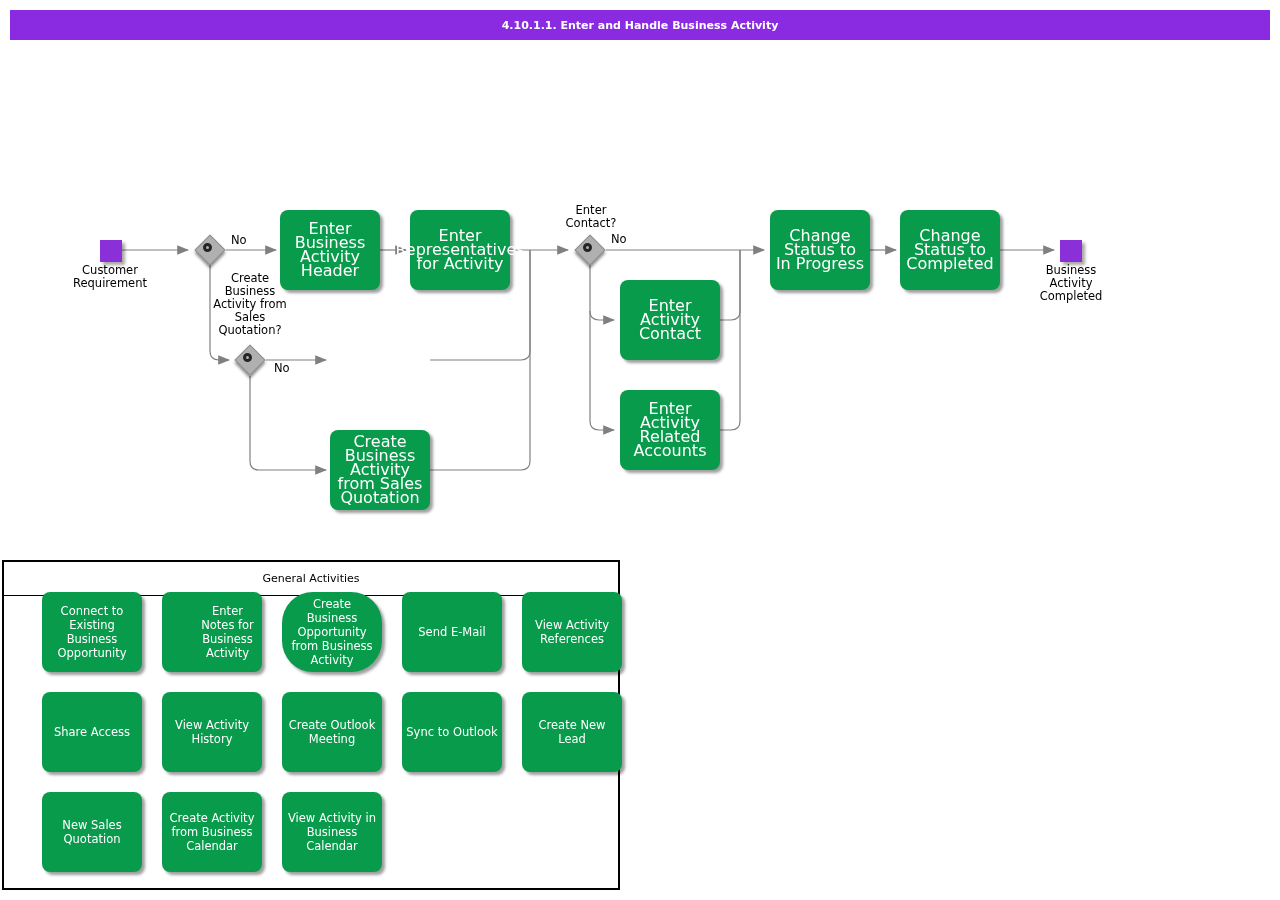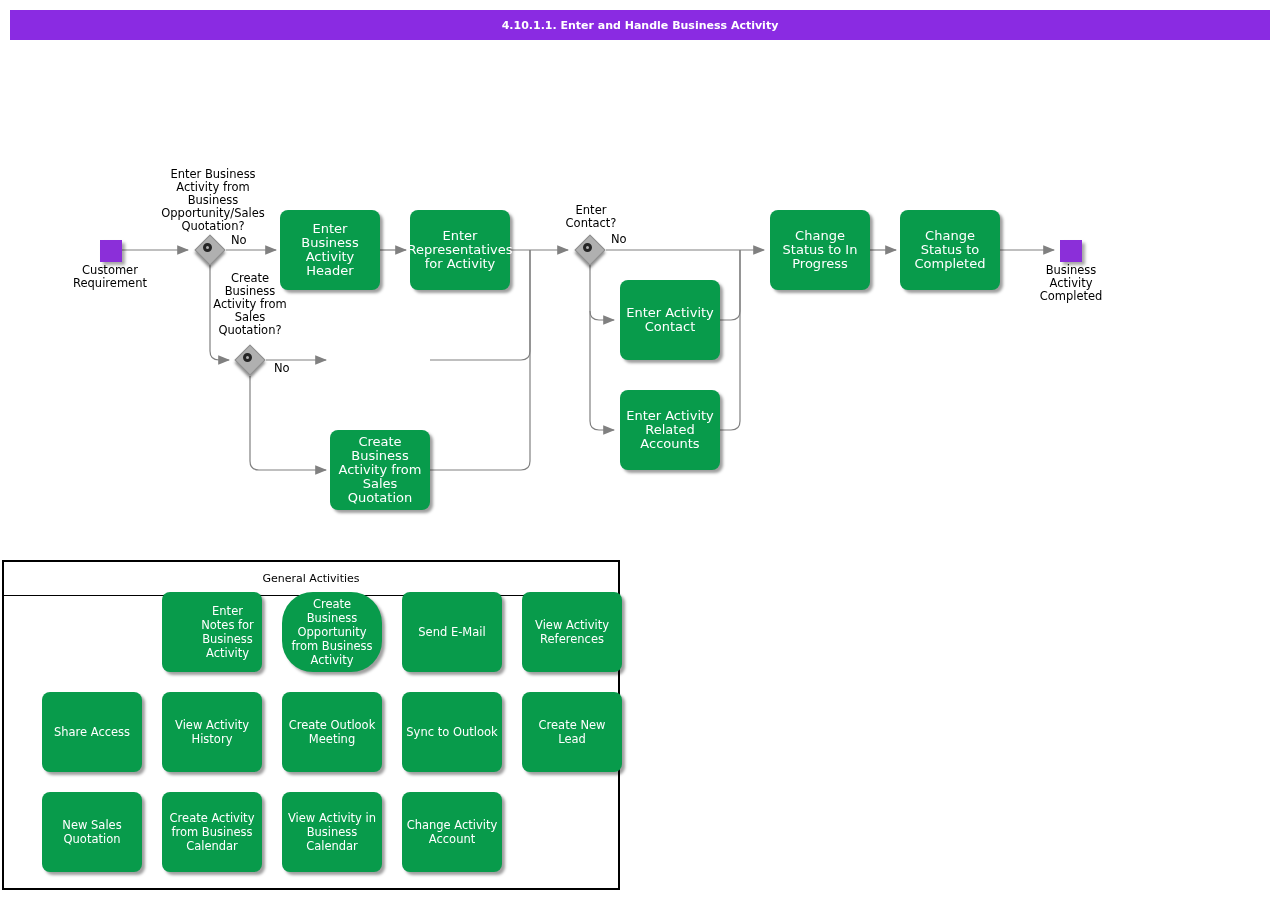--- a/index.html
+++ b/index.html
@@ -14,21 +14,21 @@
   body{font-family:"DejaVu Sans","Liberation Sans",sans-serif;}
   .stage{position:relative;width:1280px;height:900px;background:#fff;overflow:hidden;}
   .titlebar{
     position:absolute;left:10px;top:10px;width:1260px;height:30px;
     background:var(--header-purple);color:#fff;font-size:11px;font-weight:bold;
     display:flex;align-items:center;justify-content:center;
   }
   svg.wires{position:absolute;left:0;top:0;width:1280px;height:900px;pointer-events:none;}
   .box{
     position:absolute;width:100px;height:80px;border-radius:8px;
-    background:var(--activity-green);color:#fff;font-size:13px;line-height:14px;
+    background:var(--activity-green);color:#fff;font-size:16px;line-height:14px;
     display:flex;align-items:center;justify-content:center;text-align:center;
     padding:4px;box-shadow:3px 3px 3px rgba(0,0,0,0.38);cursor:pointer;
   }
   .squarenode{
     position:absolute;width:22px;height:22px;background:var(--node-purple);
     box-shadow:3px 3px 3px rgba(0,0,0,0.35);
   }
   .diamond{
     position:absolute;width:22px;height:22px;background:var(--decision-gray);
     border:1px solid #8c8c8c;transform:rotate(45deg);
@@ -91,21 +91,20 @@
       <path d="M1000,250 H1054" marker-end="url(#arr)"></path>
     </g>
   </svg>
 
   <div class="squarenode" style="left:100px;top:240px;"></div>
   <div class="lbl" style="left:70px;top:264px;width:80px;">Customer Requirement</div>
 
   <div class="squarenode" style="left:1060px;top:240px;"></div>
   <div class="lbl" style="left:1031px;top:264px;width:80px;">Business Activity Completed</div>
 
-  <div class="lbl" style="left:152px;top:168px;width:122px;">Enter Business Activity from Business Opportunity/Sales Quotation?</div>
   <div class="diamond" style="left:199px;top:239px;"></div>
   <div class="dcircle" style="left:203px;top:243px;"></div>
   <div class="no-lbl" style="left:231px;top:233px;">No</div>
 
   <div class="lbl" style="left:205px;top:272px;width:90px;">Create Business Activity from Sales Quotation?</div>
   <div class="diamond" style="left:239px;top:349px;"></div>
   <div class="dcircle" style="left:243px;top:353px;"></div>
   <div class="no-lbl" style="left:274px;top:361px;">No</div>
 
   <div class="lbl" style="left:556px;top:204px;width:70px;">Enter Contact?</div>
@@ -117,30 +116,30 @@
   <div class="box" style="left:410px;top:210px;">Enter Representatives for Activity</div>
   <div class="box" style="left:330px;top:430px;">Create Business Activity from Sales Quotation</div>
   <div class="box" style="left:620px;top:280px;">Enter Activity Contact</div>
   <div class="box" style="left:620px;top:390px;">Enter Activity Related Accounts</div>
   <div class="box" style="left:770px;top:210px;">Change Status to In Progress</div>
   <div class="box" style="left:900px;top:210px;">Change Status to Completed</div>
 
   <div class="panel">
     <div class="panel-title">General Activities</div>
 
+    <div class="gbox" style="left:38px;top:30px;">Connect to Existing Business Opportunity</div>
     <div class="gbox" style="left:158px;top:30px;padding-left:35px;">Enter Notes for Business Activity</div>
     <div class="gbox" style="left:278px;top:30px;border-radius:31px;">Create Business Opportunity from Business Activity</div>
     <div class="gbox" style="left:398px;top:30px;">Send E-Mail</div>
     <div class="gbox" style="left:518px;top:30px;">View Activity References</div>
 
     <div class="gbox" style="left:38px;top:130px;">Share Access</div>
     <div class="gbox" style="left:158px;top:130px;">View Activity History</div>
     <div class="gbox" style="left:278px;top:130px;">Create Outlook Meeting</div>
     <div class="gbox" style="left:398px;top:130px;">Sync to Outlook</div>
     <div class="gbox" style="left:518px;top:130px;">Create New Lead</div>
 
     <div class="gbox" style="left:38px;top:230px;">New Sales Quotation</div>
     <div class="gbox" style="left:158px;top:230px;">Create Activity from Business Calendar</div>
     <div class="gbox" style="left:278px;top:230px;">View Activity in Business Calendar</div>
-    <div class="gbox" style="left:398px;top:230px;">Change Activity Account</div>
   </div>
 
 </div>
 
 </body></html>

